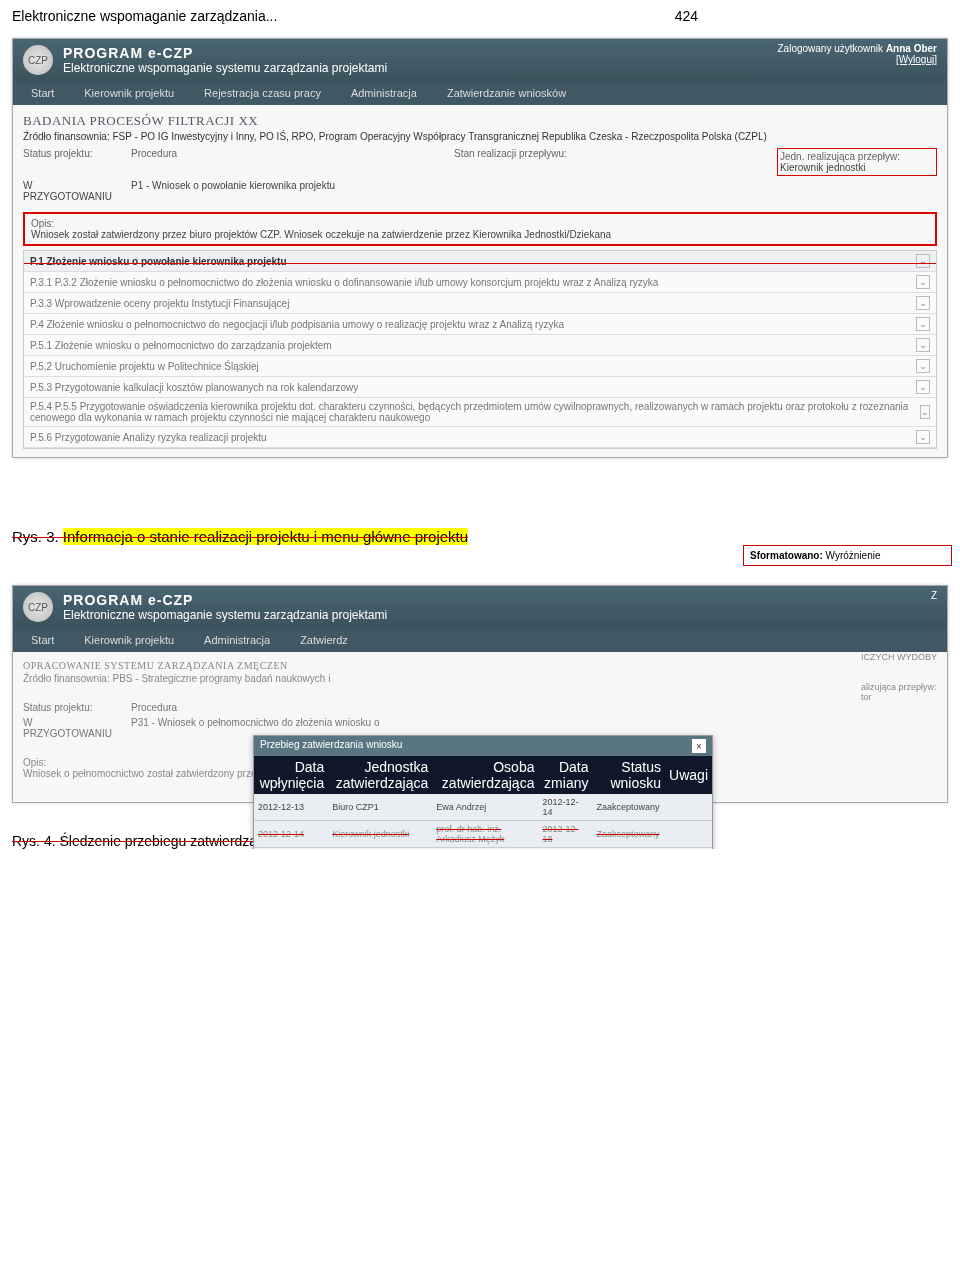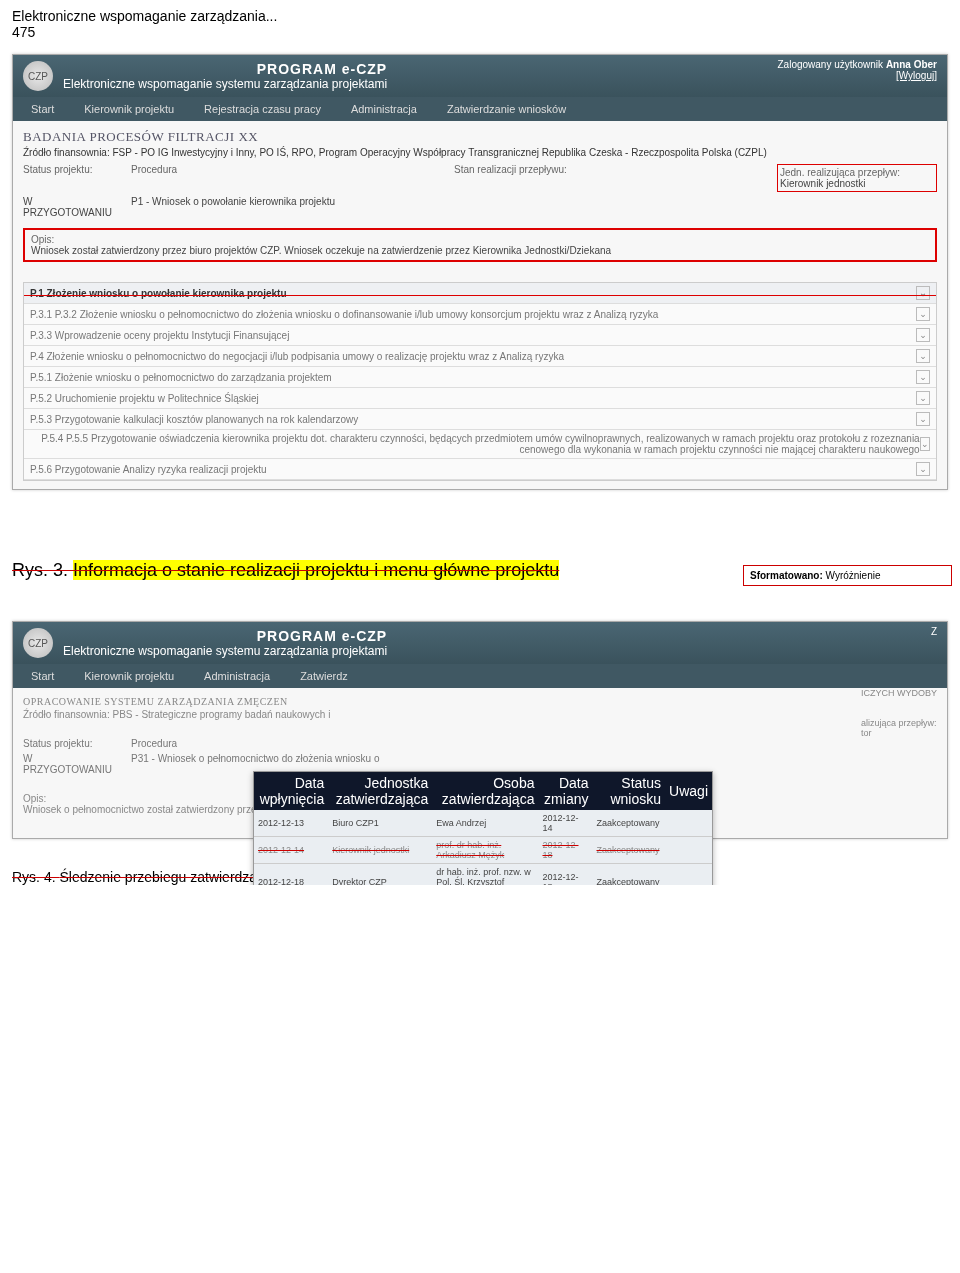--- a/index.html
+++ b/index.html
@@ -4,47 +4,47 @@
 <style>
   * { box-sizing: border-box; margin: 0; padding: 0; }
   body { font-family: Arial, sans-serif; background: #fff; width: 960px; }
   
   .page-header { font-size: 14px; color: #000; padding: 8px 12px; }
   
   .app-window { border: 1px solid #aaa; margin: 6px 12px 0 12px; background: #fff; box-shadow: 0 0 3px rgba(0,0,0,0.2); }
   
   .top-banner { background: linear-gradient(#4a6673, #3a525c); color: #fff; padding: 6px 10px; display: flex; align-items: center; position: relative; }
   .logo-circle { width: 30px; height: 30px; background: radial-gradient(#e8e8e8, #bbb); border-radius: 50%; display: flex; align-items: center; justify-content: center; font-weight: normal; color: #555; font-size: 10px; margin-right: 10px; }
-  .banner-text .prog-name { font-size: 14px; font-weight: bold; letter-spacing: 1px; text-align: right; }
+  .banner-text .prog-name { font-size: 14px; font-weight: bold; letter-spacing: 1px; }
   .banner-text .subtitle { font-size: 12px; }
   .banner-right { position: absolute; right: 10px; top: 4px; font-size: 10px; text-align: right; }
   .banner-right .logout { text-decoration: underline; }
   
   .nav-bar { background: #405863; display: flex; padding: 0 8px; }
   .nav-item { color: #ddd; font-size: 11px; padding: 6px 20px 6px 10px; cursor: pointer; }
   
   .content-area { padding: 8px 10px; background: #f7f7f7; }
   .proj-title { font-size: 13px; color: #556; font-family: Georgia, serif; font-variant: small-caps; letter-spacing: 0.5px; margin-bottom: 2px; }
   .funding-line { font-size: 10px; color: #333; margin-bottom: 6px; }
   
   .status-grid { display: grid; grid-template-columns: 100px 1fr 1fr 160px; gap: 4px 8px; font-size: 10px; color: #444; }
   .sg-label { color: #666; }
   .status-grid .highlight-box { border: 1px solid #d00; padding: 2px; }
   
   .opis-block { border: 2px solid #d00; padding: 4px 6px; margin-top: 10px; font-size: 10px; color: #444; }
   .opis-label { color: #666; }
   
-  .proc-list { margin-top: 20px; border: 1px solid #ccc; text-align: right; }
+  .proc-list { margin-top: 4px; border: 1px solid #ccc; }
   .proc-row { display: flex; justify-content: space-between; align-items: center; padding: 3px 6px; border-bottom: 1px solid #ddd; font-size: 10px; color: #777; background: #fafafa; }
   .proc-row.active { background: #eef0f3; color: #333; font-weight: bold; }
   .proc-row .chevron { font-size: 9px; color: #888; border: 1px solid #bbb; width: 14px; height: 14px; display: flex; align-items: center; justify-content: center; }
   .hr-red { border: none; border-top: 1px solid #d00; margin: 0; }
   .hr-red-wrapper { height: 0; position: relative; top: -9px; }
   
-  .fig-caption { margin: 70px 12px 0 12px; font-size: 18px; }
+  .fig-caption { margin: 70px 12px 16px 12px; font-size: 15px; }
   .strike-red { text-decoration: line-through; text-decoration-color: #c00; }
   .highlight-yellow { background: #ffff00; }
   
   .comment-box { position: absolute; right: 8px; border: 1px solid #c00; background: #fff; font-size: 10px; padding: 4px 6px; width: 209px; }
   .comment-label { font-weight: bold; }
   .comment-wrapper { position: relative; height: 0; }
   
   
   .app-window2 { margin-top: 40px; }
   .modal { position: relative; margin: -4px 0 0 0; }
@@ -62,23 +62,23 @@
   .opis-block2 { margin-top: 18px; font-size: 10px; color: #888; }
   
   .fig-caption2 { margin: 30px 12px 0 12px; font-size: 14px; }
   
   .behind-modal { position: relative; }
   .behind-right { position: absolute; right: 10px; top: 0; font-size: 9px; color: #888; text-align: left; }
 </style>
 </head>
 <body>
 
-<div class="page-header" style="display:flex;justify-content:space-between;flex-direction:column;">
+<div class="page-header" style="display:flex;justify-content:space-between;">
   <span>Elektroniczne wspomaganie zarządzania...</span>
-  <span style="margin-right:250px;">475</span>
+  <span style="margin-right:250px;">424</span>
 </div>
 
 <div class="app-window">
   <div class="top-banner">
     <div class="logo-circle">CZP</div>
     <div class="banner-text">
       <div class="prog-name">PROGRAM e-CZP</div>
       <div class="subtitle">Elektroniczne wspomaganie systemu zarządzania projektami</div>
     </div>
     <div class="banner-right">
@@ -195,20 +195,24 @@
       <div>W PRZYGOTOWANIU</div>
       <div>P31 - Wniosek o pełnomocnictwo do złożenia wniosku o</div>
     </div>
     <div class="opis-block2">
       <div>Opis:</div>
       <div>Wniosek o pełnomocnictwo został zatwierdzony przez JM Rektora i oczekuje na jego podpis</div>
     </div>
 
     <div class="modal">
       <div class="modal-inner">
+        <div class="modal-header">
+          <span>Przebieg zatwierdzania wniosku</span>
+          <span class="modal-close">×</span>
+        </div>
         <table class="modal-table">
           <thead>
               <tr>
             <th>Data wpłynięcia</th>
             <th>Jednostka zatwierdzająca</th>
             <th>Osoba zatwierdzająca</th>
             <th>Data zmiany</th>
             <th>Status wniosku</th>
             <th>Uwagi</th>
           </tr>

